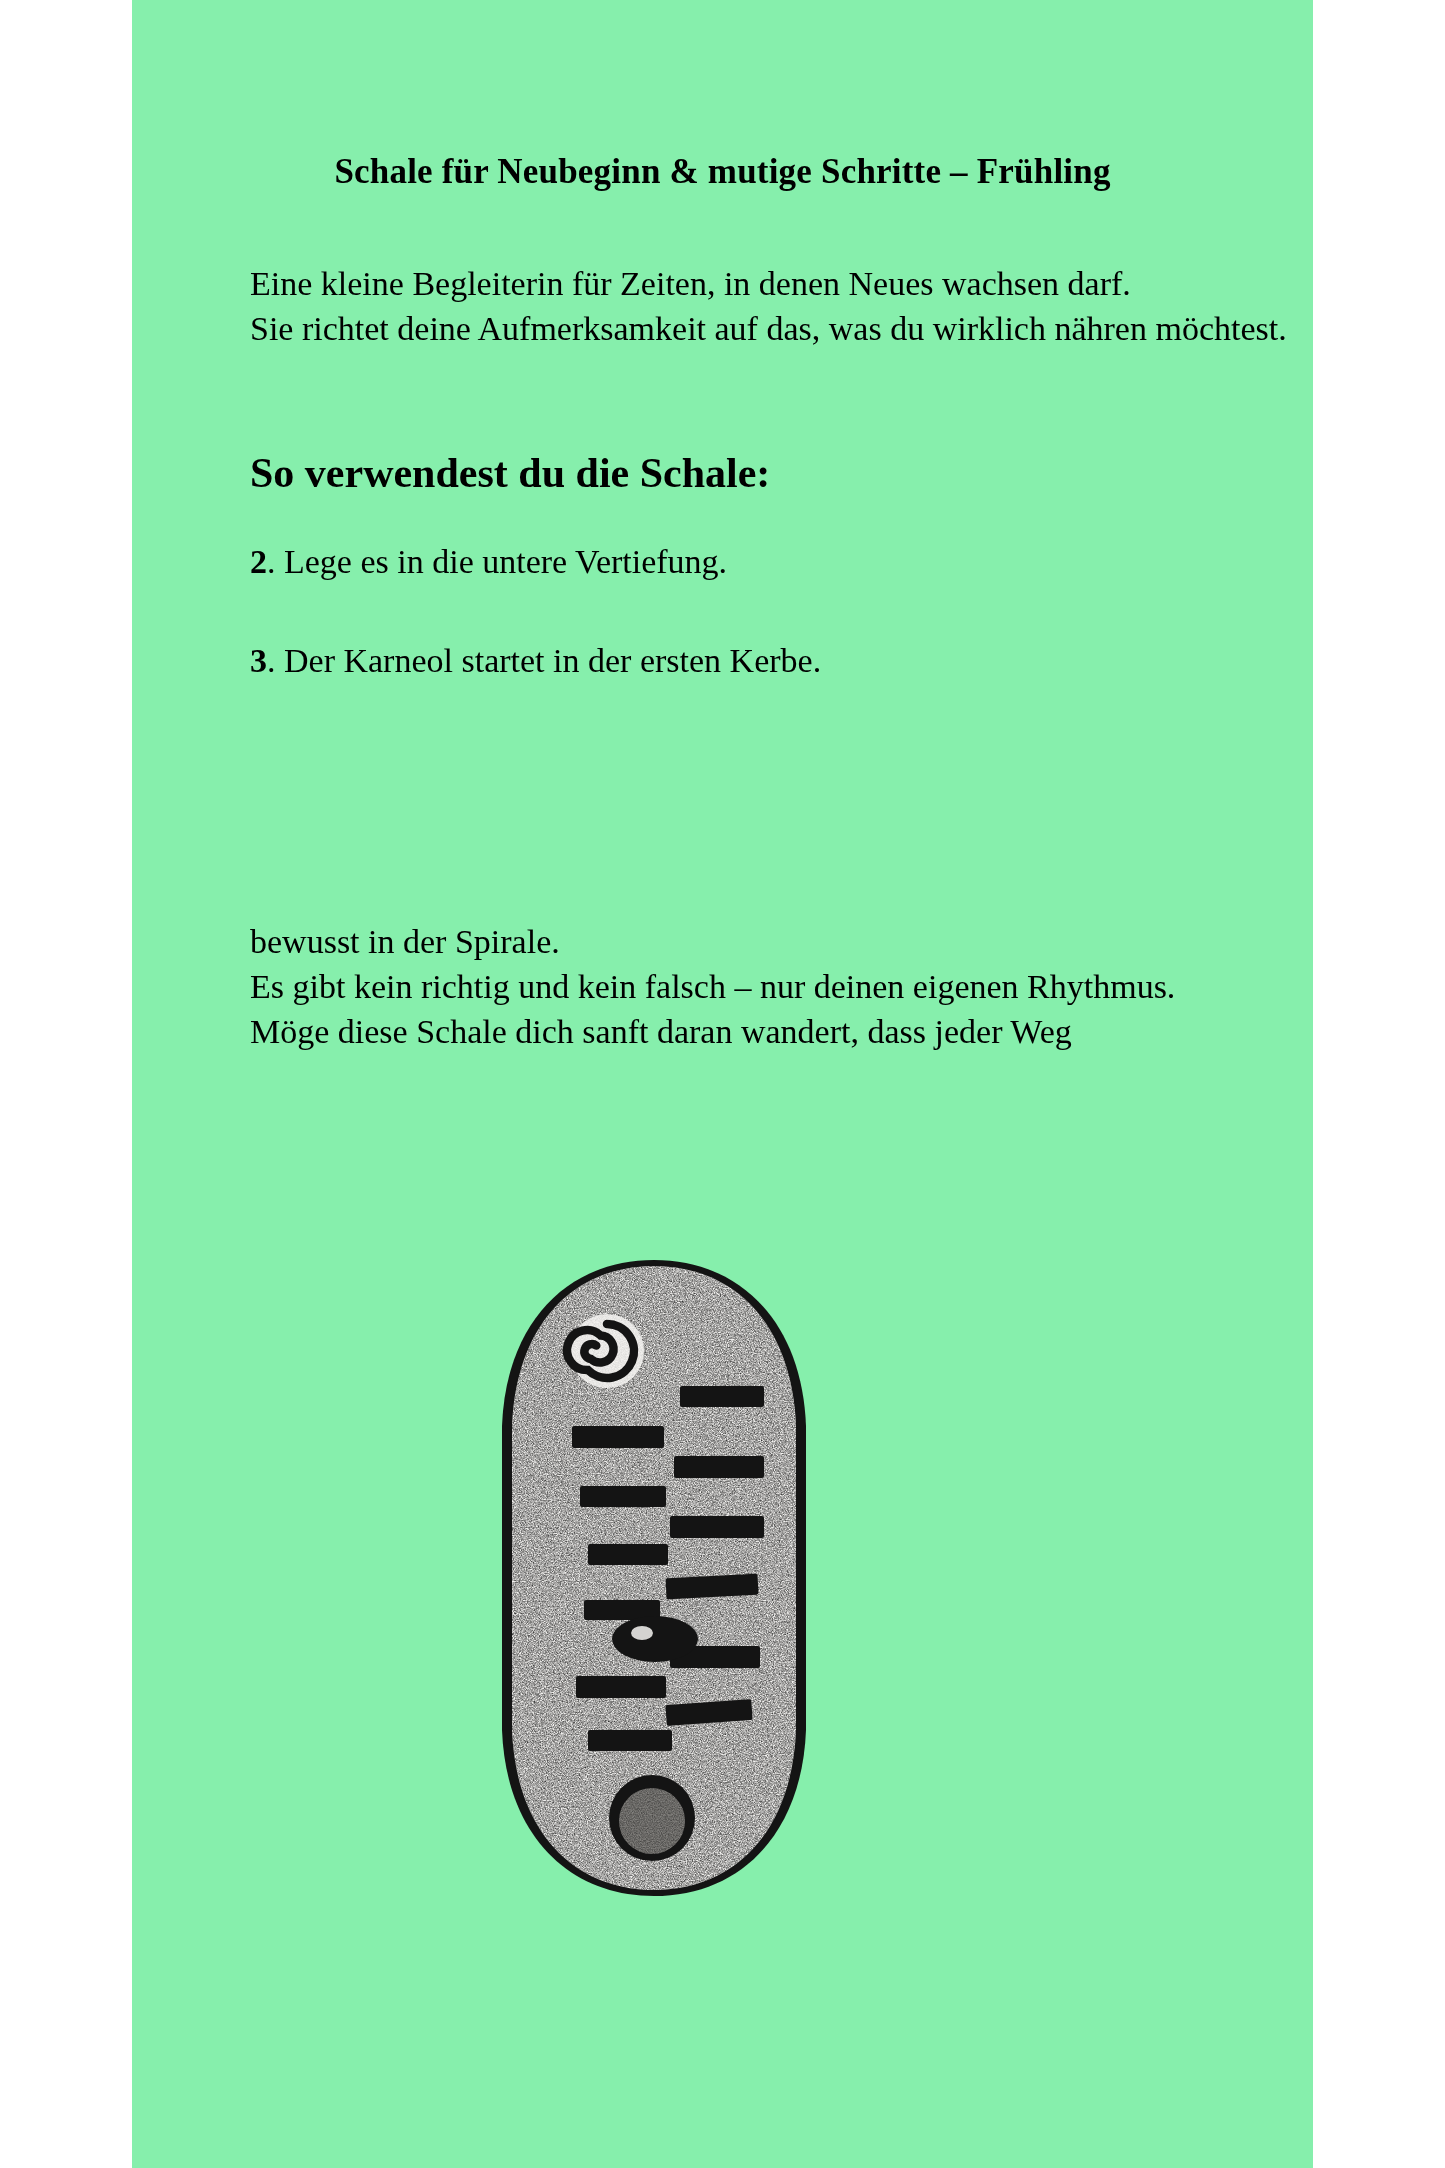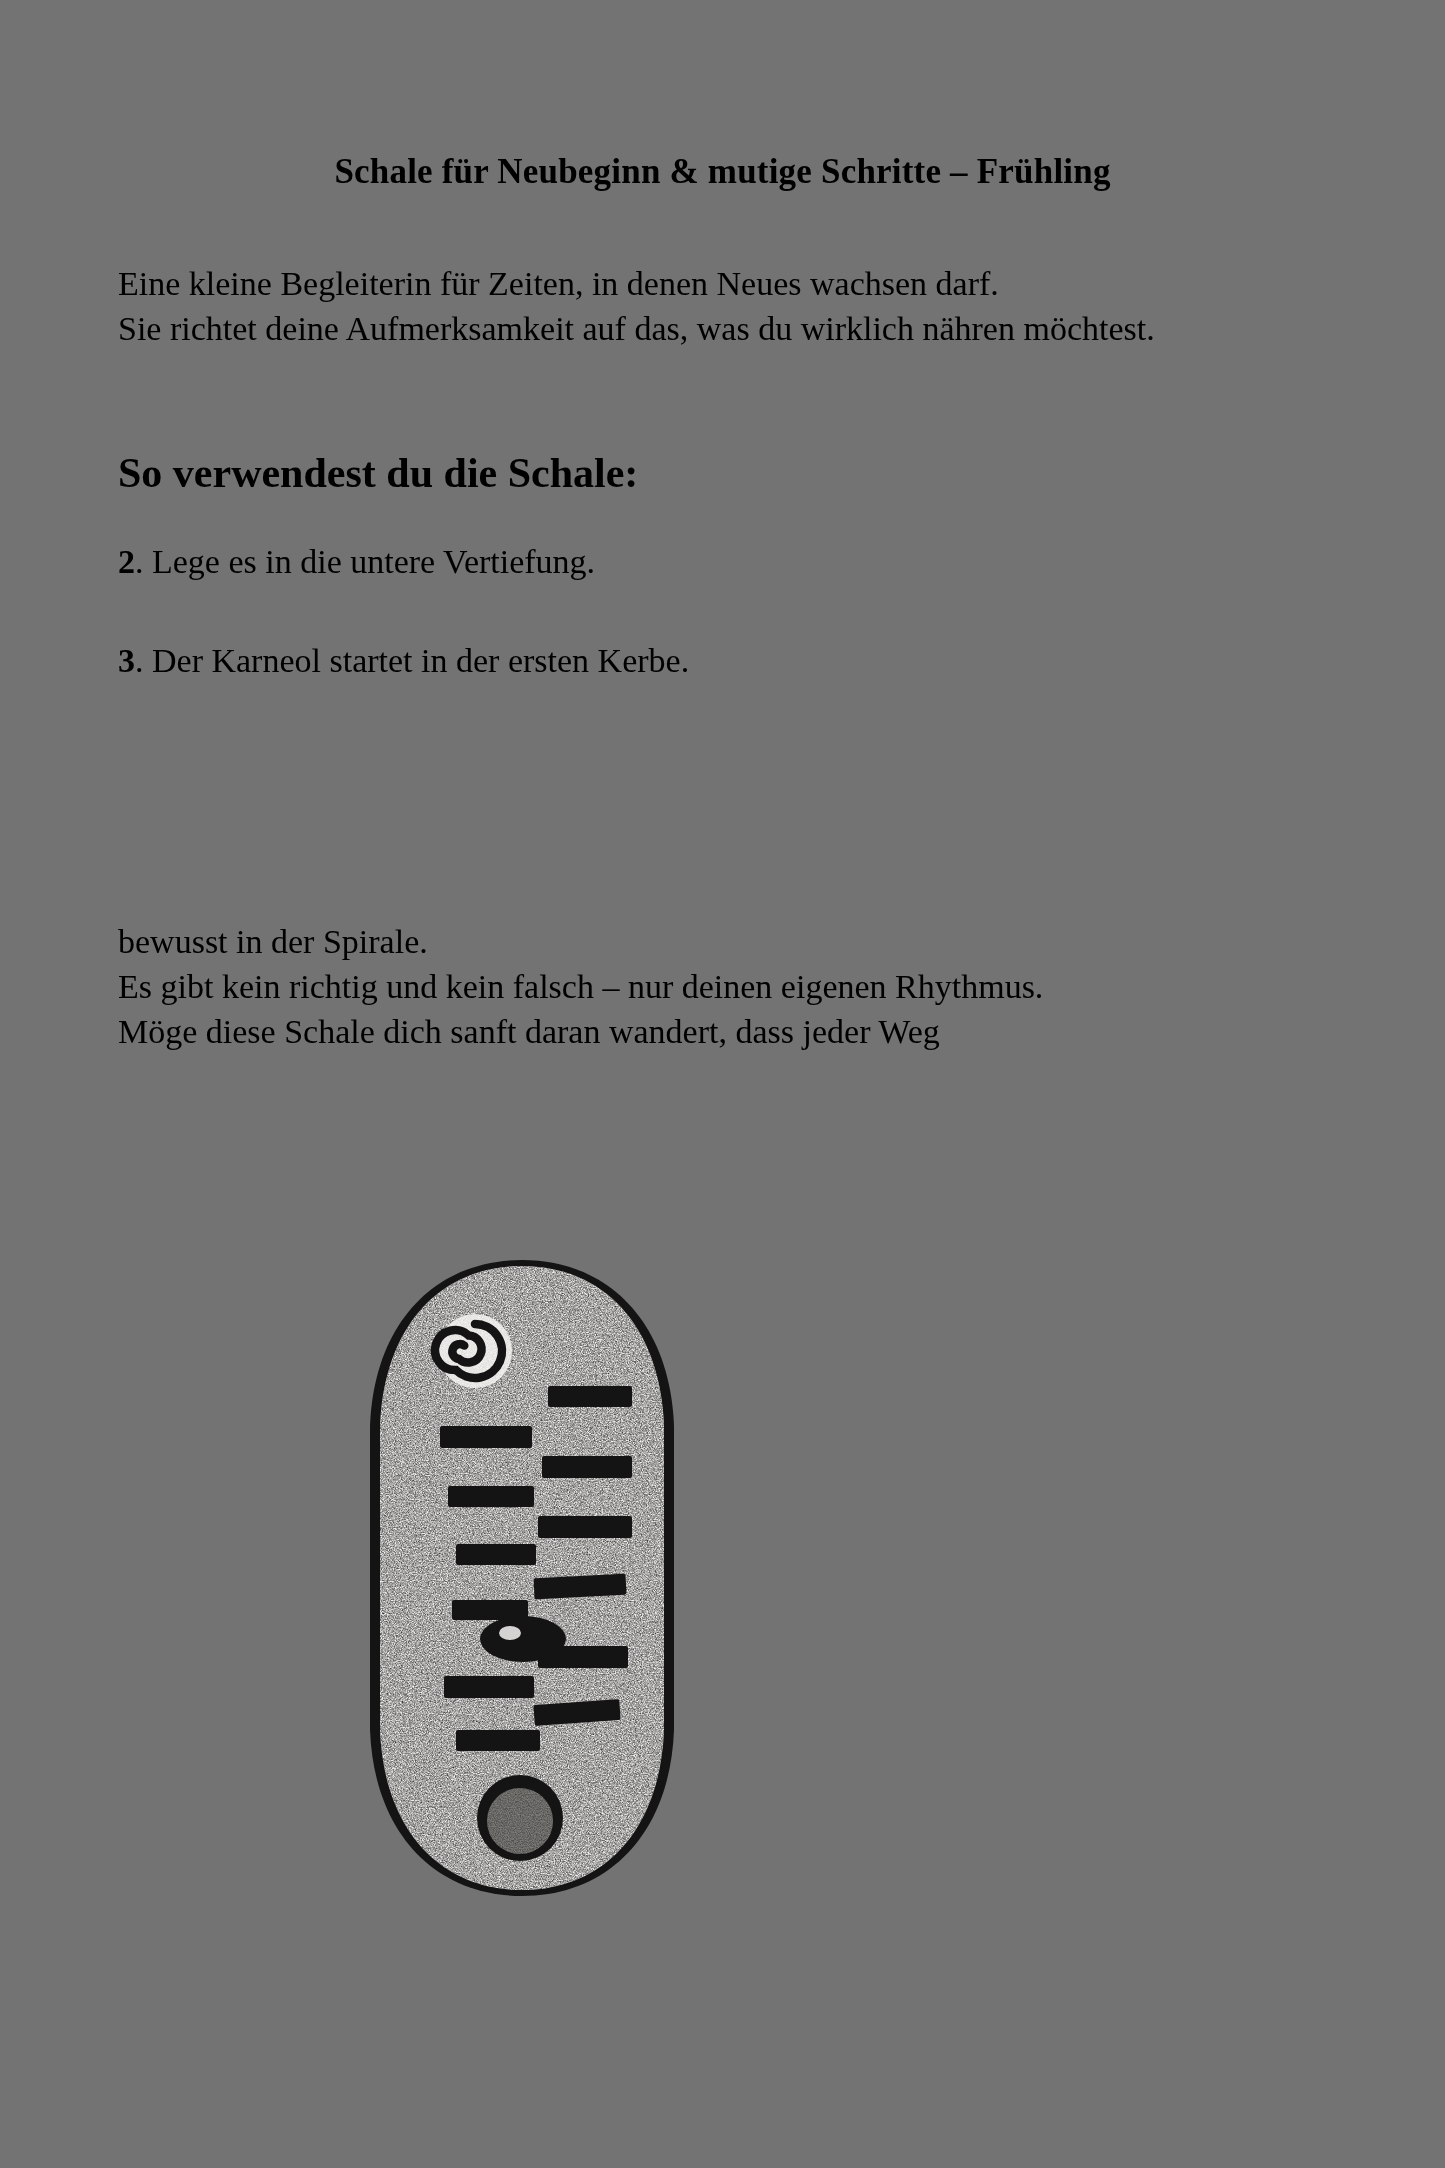--- a/index.html
+++ b/index.html
@@ -8,24 +8,24 @@
     padding: 0;
     background: #ffffff;
   }
   body {
     font-family: "Liberation Serif", "DejaVu Serif", serif;
     color: #000000;
     -webkit-font-smoothing: antialiased;
   }
   .page {
     position: relative;
-    width: 1445px;
+    width: 1181px;
     height: 2168px;
     margin: 0 auto;
-    background: #737373;
+    background: #86efac;
     overflow: hidden;
     box-sizing: border-box;
   }
   .doc-title {
     position: absolute;
     top: 128px;
     left: 0;
     width: 100%;
     text-align: center;
     font-size: 35px;

